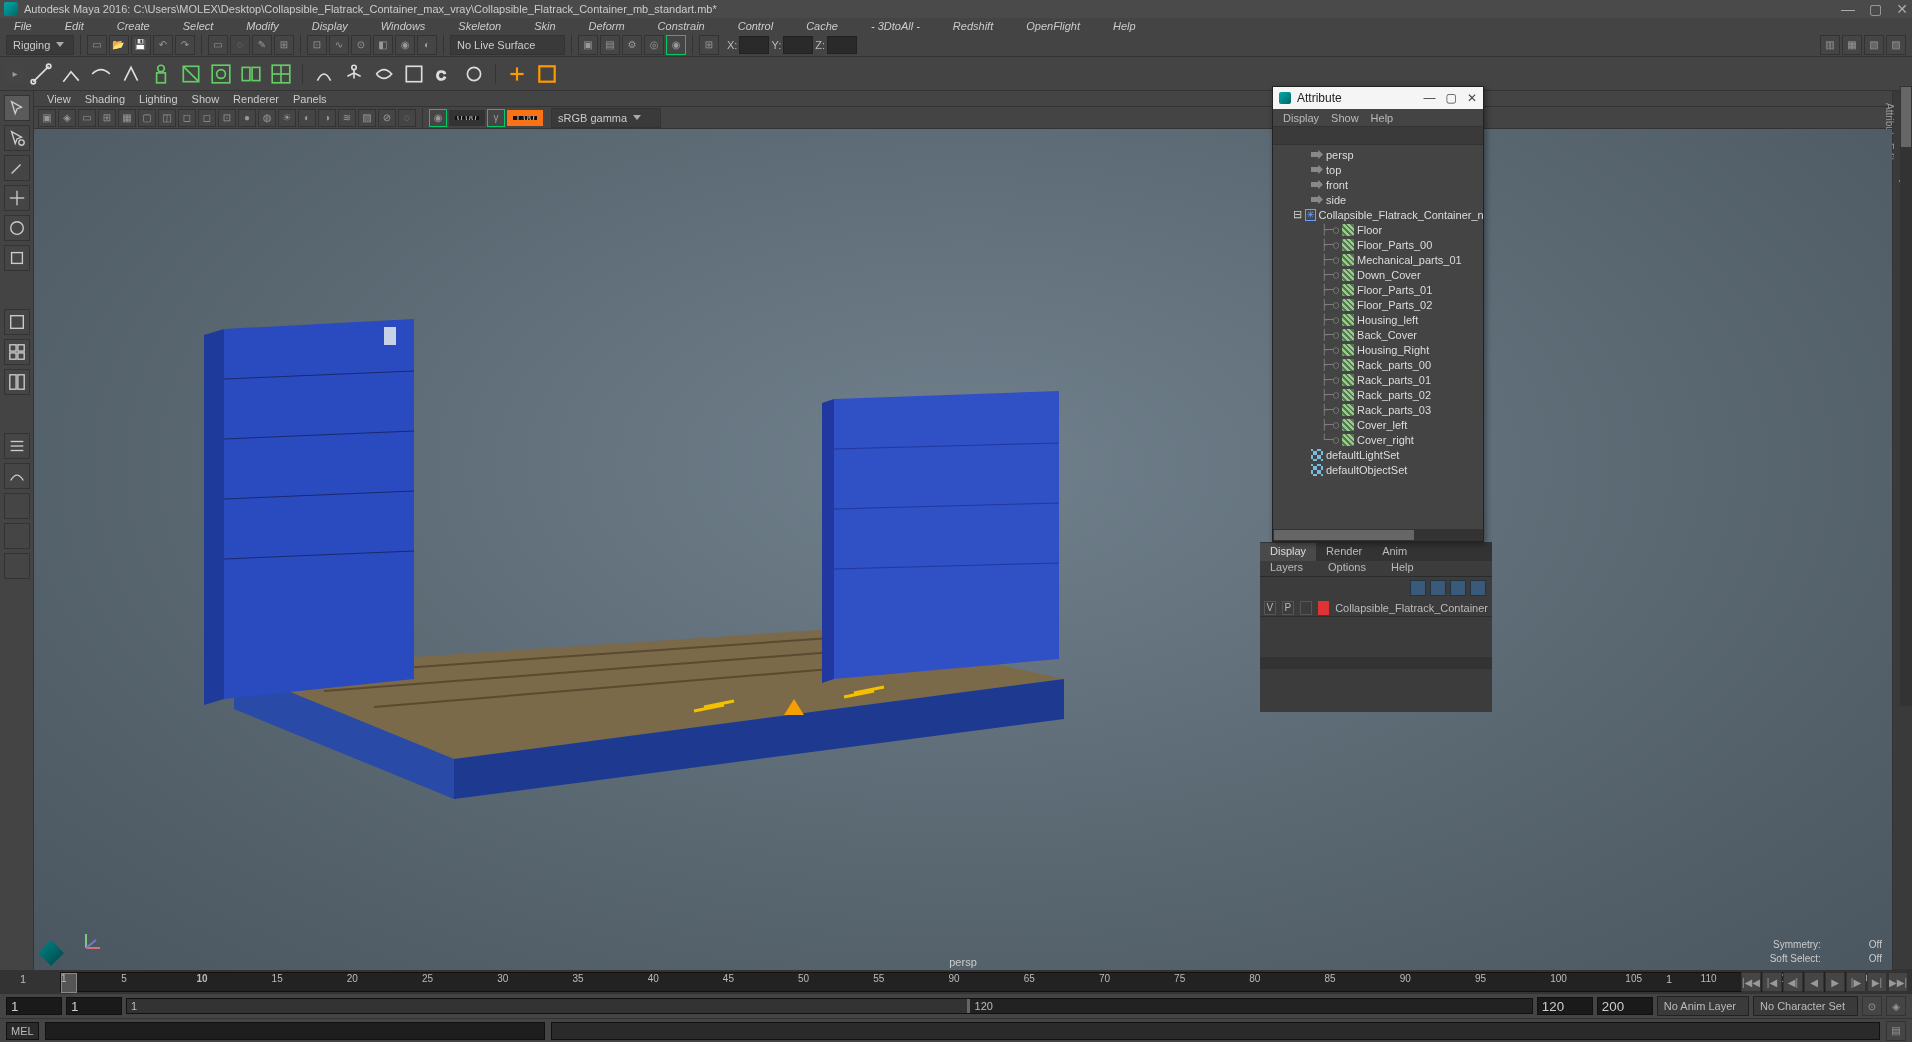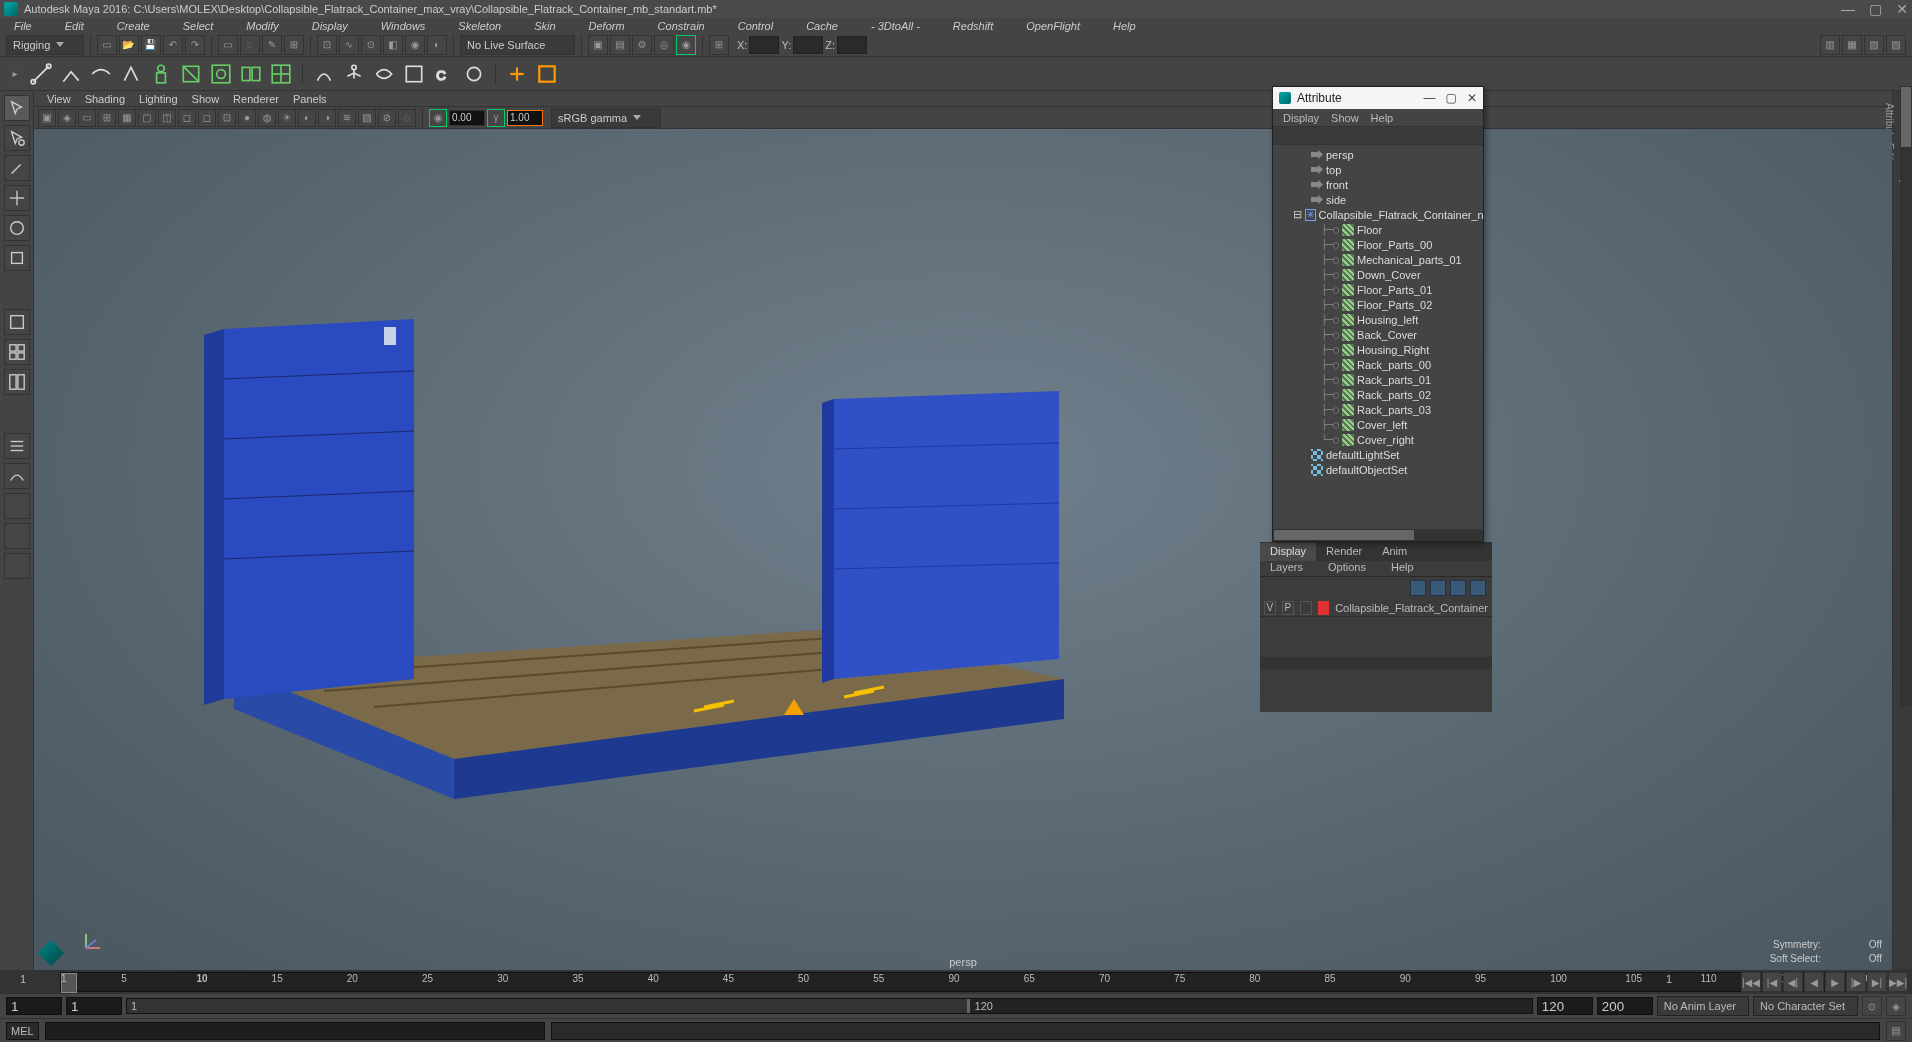--- a/index.html
+++ b/index.html
@@ -36,21 +36,21 @@
 .leftbar .lb svg{width:18px;height:18px;}
 .leftbar .lb svg *{stroke:#ccc;fill:none;stroke-width:1.5;}
 
 
 .workarea { display:flex; height: calc(1042px - 18px - 15px - 24px - 34px - 24px - 24px - 24px); }
 .viewport-col { flex:1; display:flex; flex-direction:column; min-width:0; background:#444;}
 .vpmenu { height:16px; background:#444; display:flex; gap:0; padding:0 6px; align-items:center; border-bottom:1px solid #333;}
 .vpmenu span{padding:0 7px; color:#ccc;}
 .vptoolbar{height:22px; background:#444; display:flex; align-items:center; padding:0 4px; gap:2px; border-bottom:1px solid #333;}
 .vptoolbar .tbtn{width:18px;height:18px;}
-.numfield{ background:#111; border:1px solid #f97316; height:16px; color:#ccc; width:36px; font-size:10px; padding:0 2px;}
+.numfield{ background:#111; border:6px solid #f97316; height:16px; color:#ccc; width:36px; font-size:10px; padding:0 2px;}
 .numfield.bw{border-color:#333;}
 .viewport{ flex:1; position:relative; background:radial-gradient(ellipse at 50% 40%, #70808c 0%, #5a6872 55%, #4a5660 100%); overflow:hidden;}
 .axis-gizmo{position:absolute; left:48px; bottom:18px; width:24px;height:24px;}
 .maya-logo{position:absolute; left:4px; bottom:4px; width:26px;height:26px; background:linear-gradient(135deg,#088,#044); clip-path:polygon(50% 0,100% 50%,50% 100%,0 50%);}
 .vp-footer-label{position:absolute; bottom:2px; left:50%; transform:translateX(-50%); color:#ccc; font-size:11px;}
 .vp-status{position:absolute; right:10px; bottom:4px; color:#ccc; font-size:10px; text-align:right; line-height:14px;}
 .vp-status div{display:flex; gap:48px; justify-content:flex-end;}
 
 
 .model{position:absolute; left:160px; top:170px; width:900px; height:520px;}
@@ -154,21 +154,21 @@
     <span>Constrain</span>
     <span>Control</span>
     <span>Cache</span>
     <span>- 3DtoAll -</span>
     <span>Redshift</span>
     <span>OpenFlight</span>
     <span>Help</span>
   </div>
 
 <div class="toolrow">
-  <div class="dropdown" style="width:78px">
+  <div class="dropdown" style="width:68px">
     <span>Rigging</span>
     <span class="caret"></span>
   </div>
   <div class="sep"></div>
   <div class="tbtn">▭</div>
   <div class="tbtn">📂</div>
   <div class="tbtn">💾</div>
   <div class="tbtn">↶</div>
   <div class="tbtn">↷</div>
   <div class="sep"></div>

